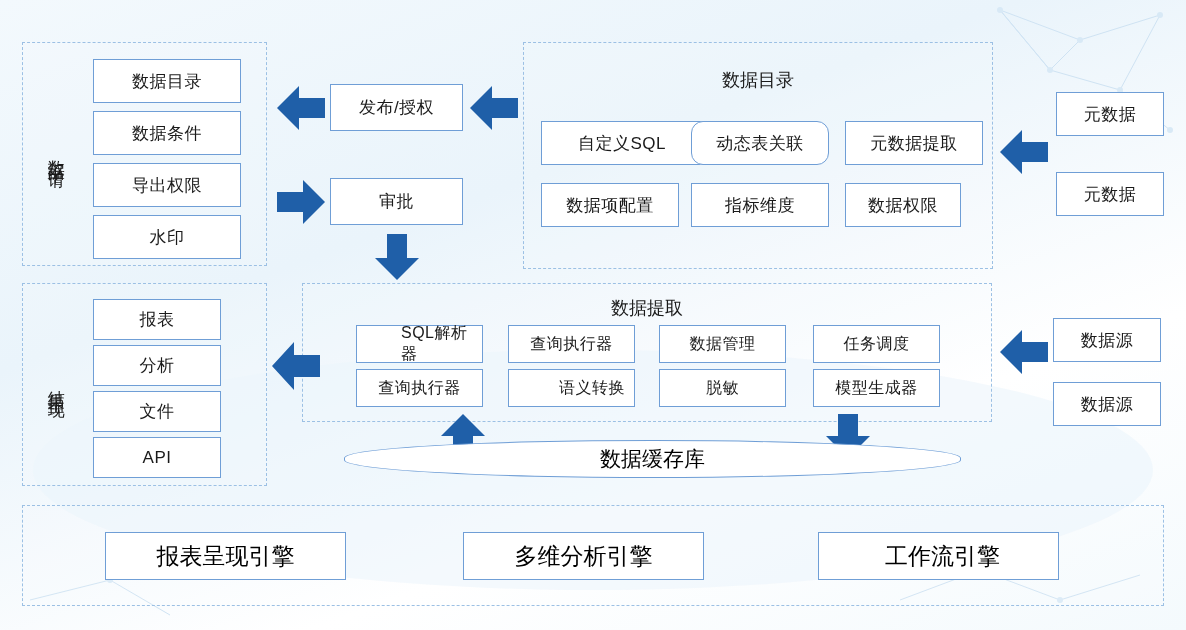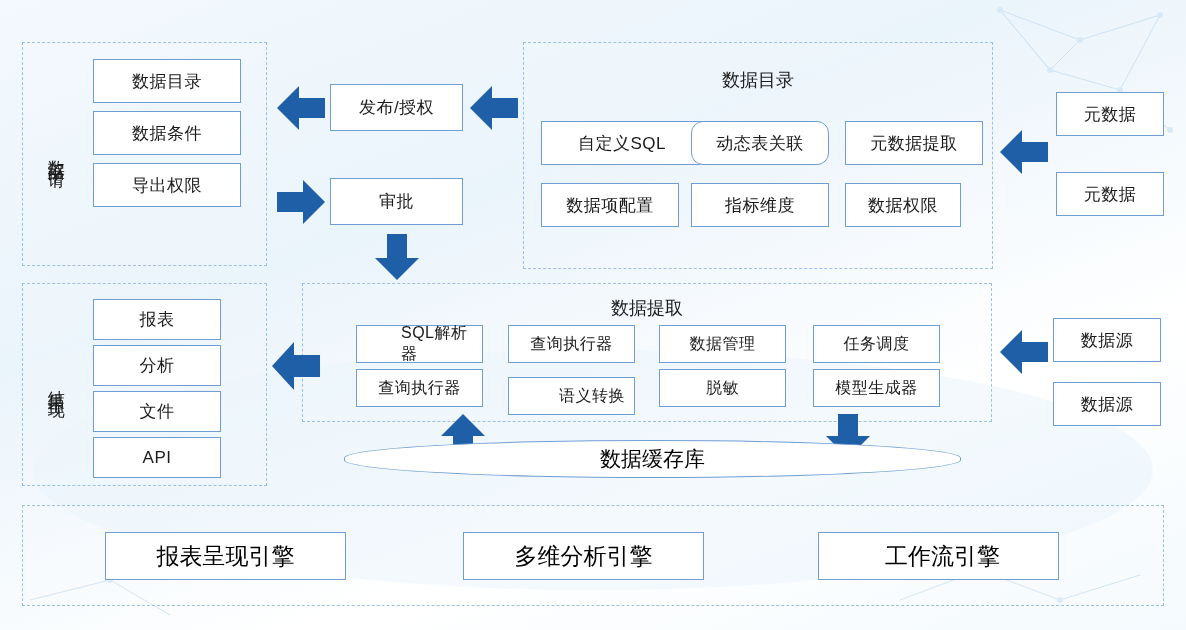--- a/index.html
+++ b/index.html
@@ -104,20 +104,21 @@
     </g>
     <ellipse cx="593" cy="470" rx="560" ry="120" fill="#eaf4fb" opacity="0.55"></ellipse>
   </svg>
 
   <div class="panel dashed" style="left:22px; top:42px; width:245px; height:224px;"></div>
   <div class="vlabel" style="left:30px; top:52px; width:52px; height:204px; writing-mode:vertical-rl; text-orientation:upright; letter-spacing:4px;">数据申请</div>
 
   <div class="cell" style="left:93px; top:59px; width:148px; height:44px;">数据目录</div>
   <div class="cell" style="left:93px; top:111px; width:148px; height:44px;">数据条件</div>
   <div class="cell" style="left:93px; top:163px; width:148px; height:44px;">导出权限</div>
+  <div class="cell" style="left:93px; top:215px; width:148px; height:44px;">水印</div>
 
   <div class="panel dashed" style="left:22px; top:283px; width:245px; height:203px;"></div>
   <div class="vlabel" style="left:30px; top:293px; width:52px; height:183px; writing-mode:vertical-rl; text-orientation:upright; letter-spacing:4px;">结果呈现</div>
 
   <div class="cell" style="left:93px; top:299px; width:128px; height:41px;">报表</div>
   <div class="cell" style="left:93px; top:345px; width:128px; height:41px;">分析</div>
   <div class="cell" style="left:93px; top:391px; width:128px; height:41px;">文件</div>
   <div class="cell" style="left:93px; top:437px; width:128px; height:41px;">API</div>
 
   <div class="cell" style="left:330px; top:84px; width:133px; height:47px;">发布/授权</div>
@@ -158,21 +159,21 @@
 
   <div class="panel dashed" style="left:302px; top:283px; width:690px; height:139px;"></div>
   <div class="group-title" style="left:302px; top:296px; width:690px;">数据提取</div>
 
   <div class="cell small" style="left:356px; top:325px; width:127px; height:38px;padding-left:44px;">SQL解析器</div>
   <div class="cell small" style="left:508px; top:325px; width:127px; height:38px;">查询执行器</div>
   <div class="cell small" style="left:659px; top:325px; width:127px; height:38px;">数据管理</div>
   <div class="cell small" style="left:813px; top:325px; width:127px; height:38px;">任务调度</div>
 
   <div class="cell small" style="left:356px; top:369px; width:127px; height:38px;">查询执行器</div>
-  <div class="cell small" style="left:508px; top:377px; width:127px; height:38px;padding-left:41px;">语义转换</div>
+  <div class="cell small" style="left:508px; top:369px; width:127px; height:38px;padding-left:41px;">语义转换</div>
   <div class="cell small" style="left:659px; top:369px; width:127px; height:38px;">脱敏</div>
   <div class="cell small" style="left:813px; top:369px; width:127px; height:38px;">模型生成器</div>
 
   <svg class="arrow" style="left:272px; top:338px; width:48px; height:56px;" viewBox="0 0 48 56">
     <polygon points="0,28 22,4 22,17 48,17 48,39 22,39 22,52" fill="#1f5fa8"></polygon>
   </svg>
 
   <svg class="arrow" style="left:1000px; top:326px; width:48px; height:52px;" viewBox="0 0 48 52">
     <polygon points="0,26 22,4 22,16 48,16 48,36 22,36 22,48" fill="#1f5fa8"></polygon>
   </svg>

